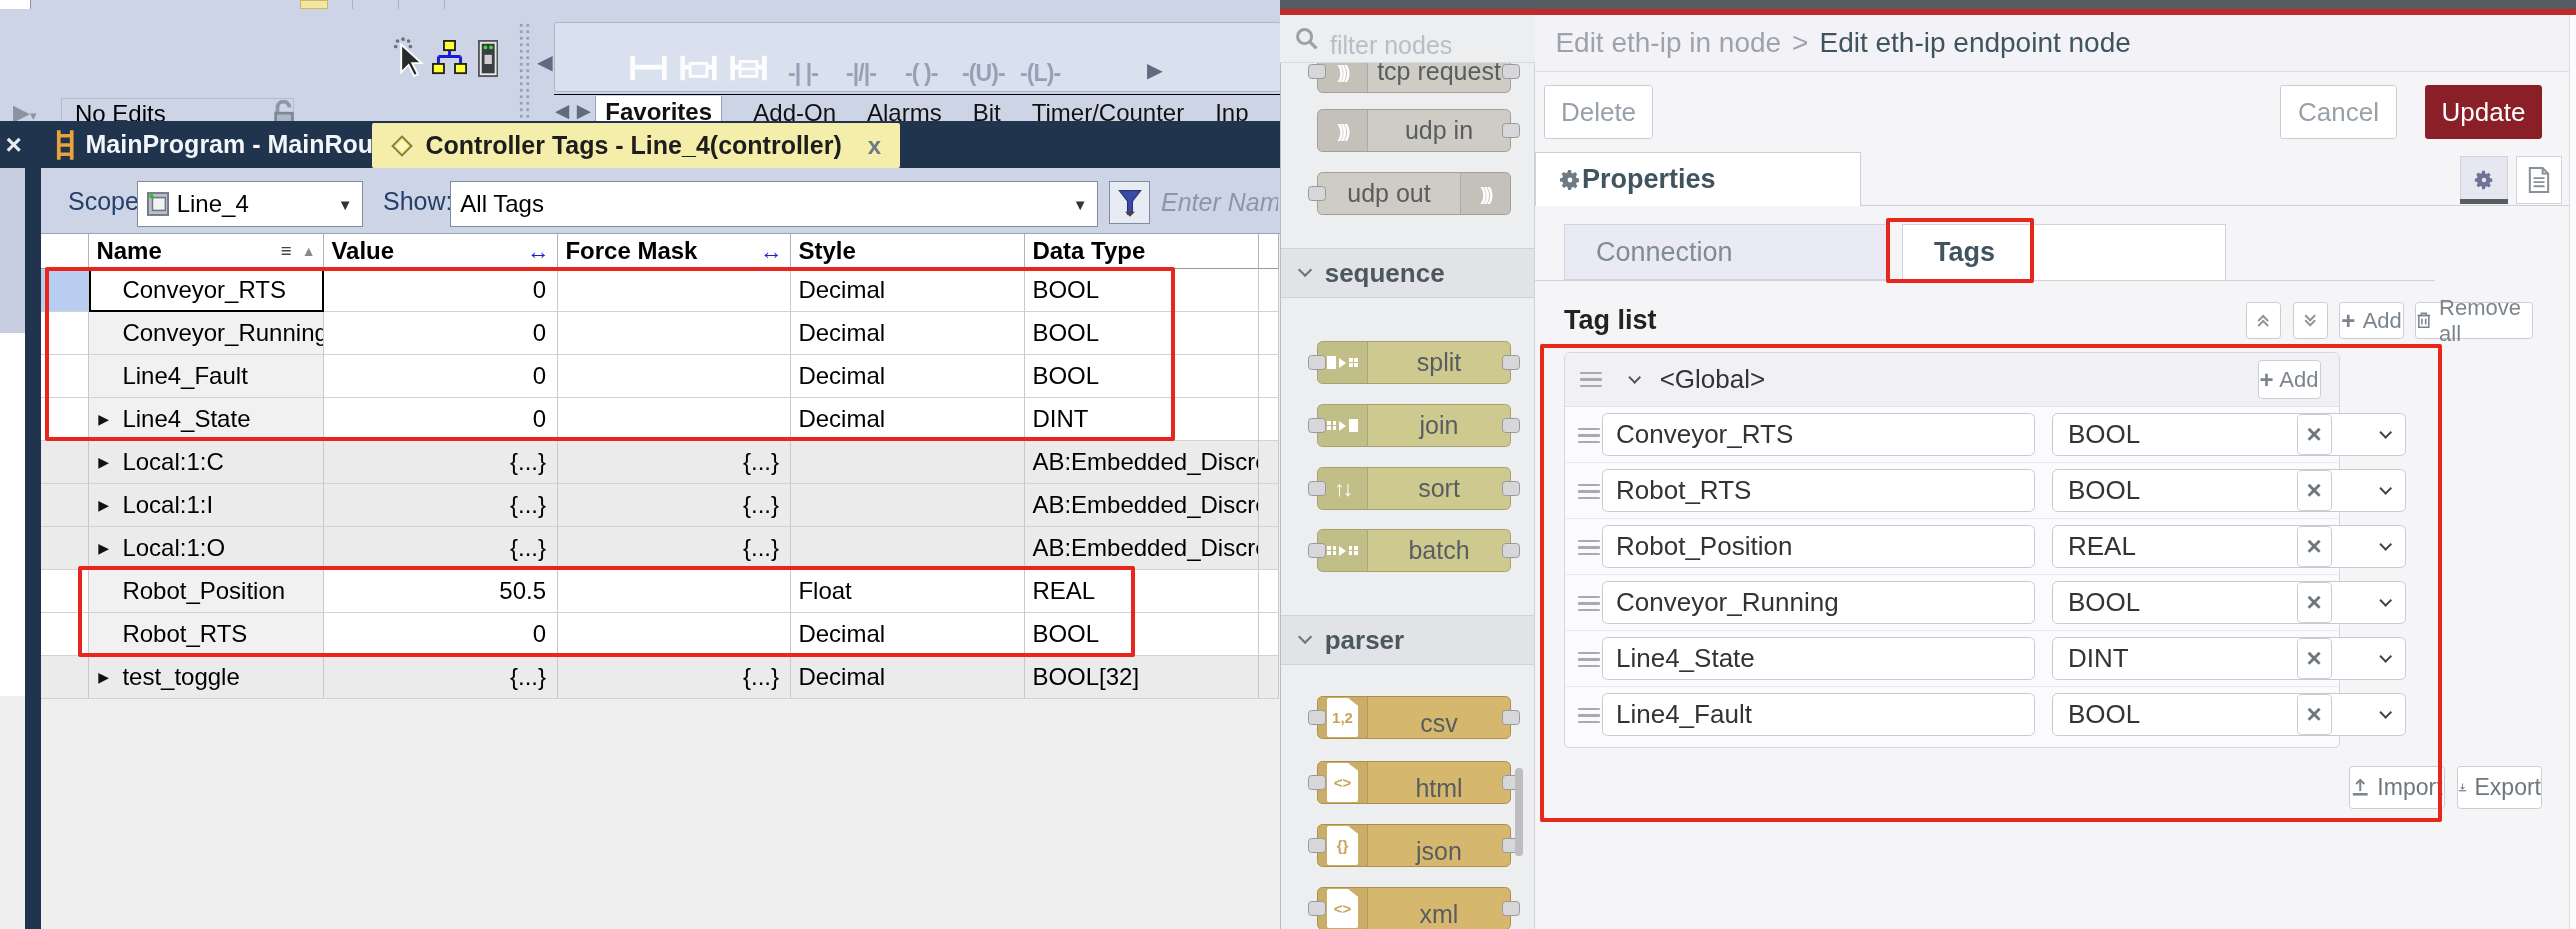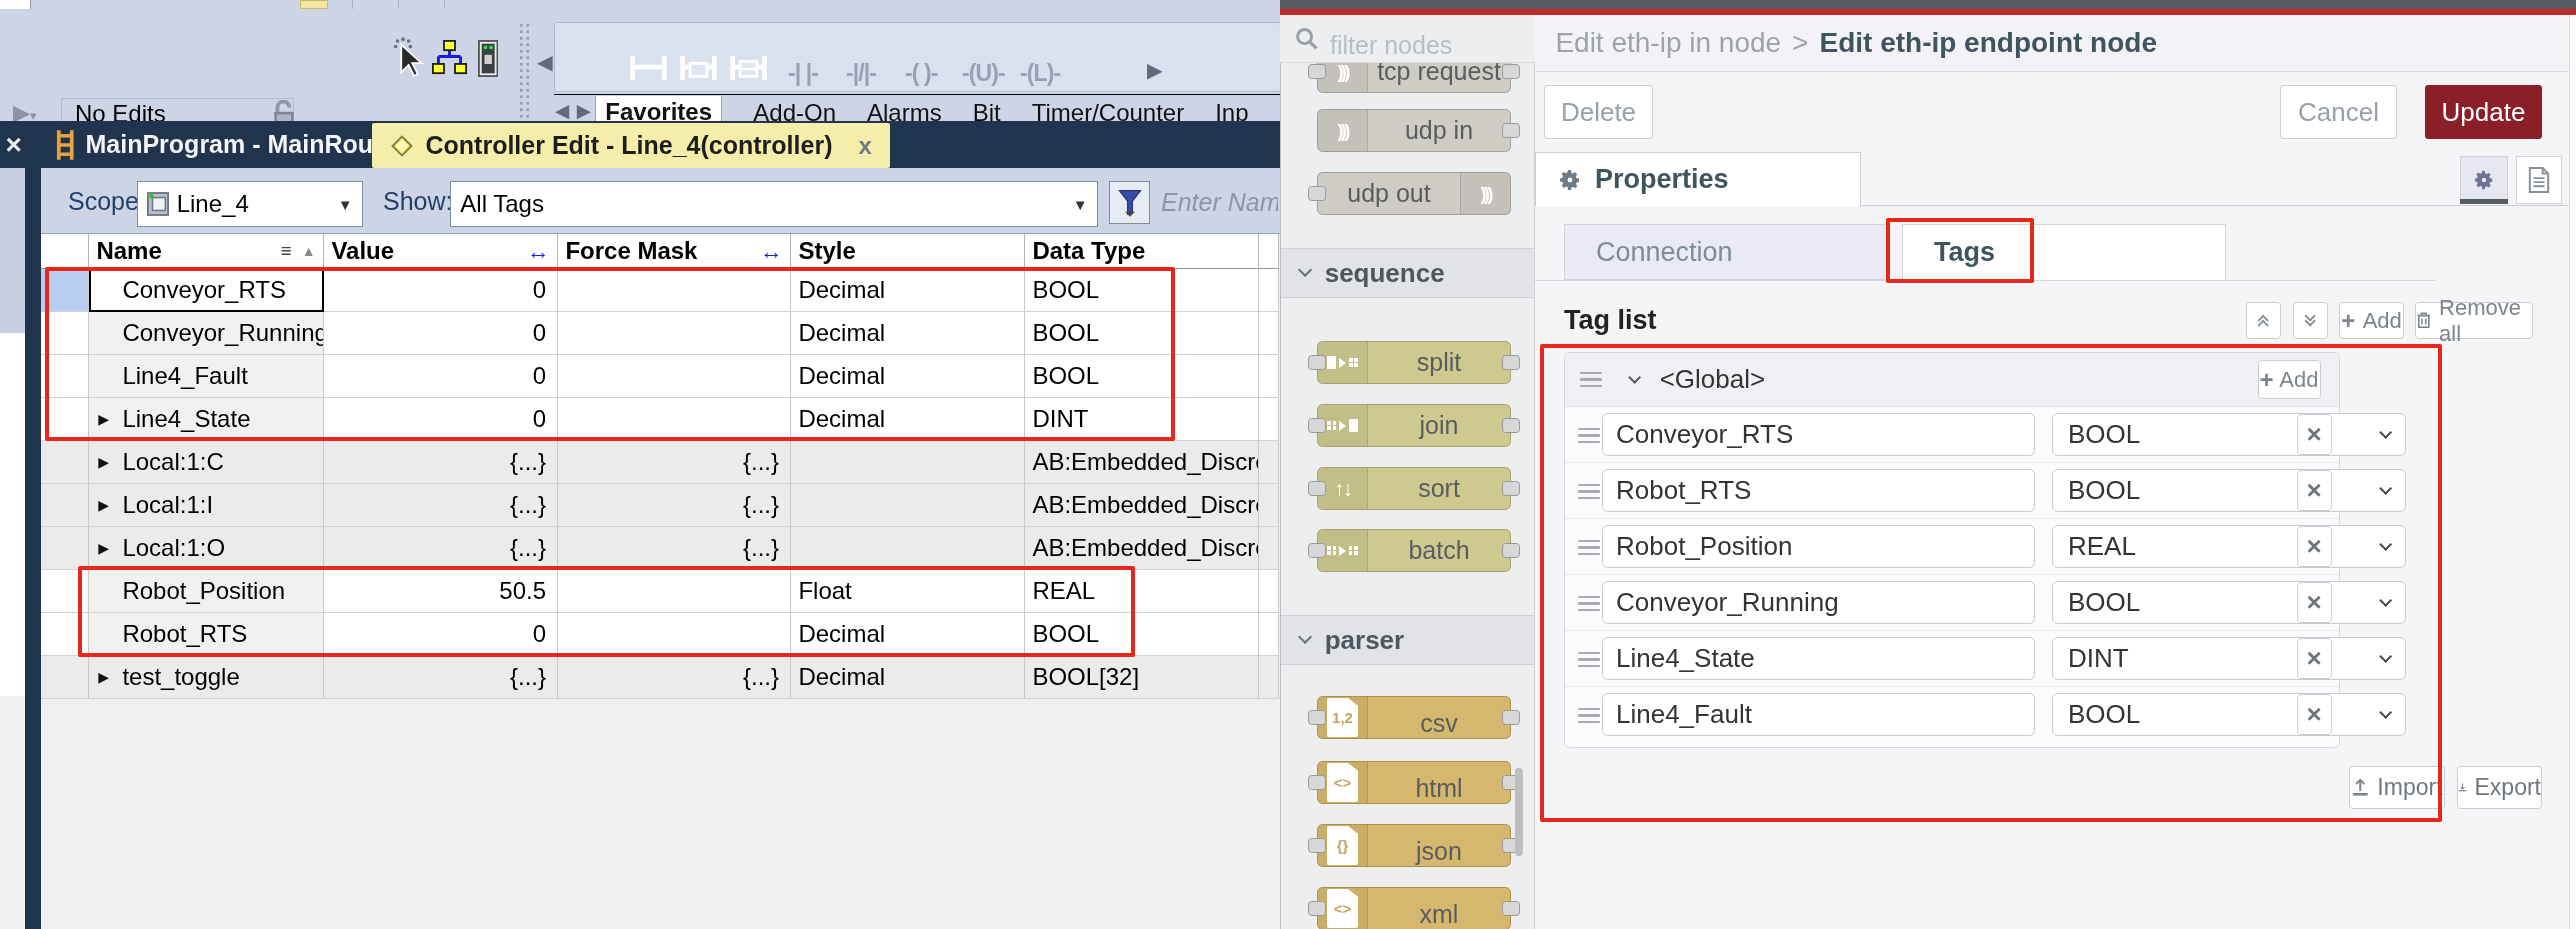--- a/index.html
+++ b/index.html
@@ -96,29 +96,29 @@
          clip-path:polygon(0 0,68% 0,100% 20%,100% 100%,0 100%);}
   .pscroll{left:1515px;top:768px;width:8.3px;height:88px;background:#bdbdc0;border-radius:3.7px;z-index:7;}
 
   
   #tray{left:1535px;top:0;width:1034px;height:929px;background:#f5f5f8;}
   .gb-dark{left:1280px;top:0;width:1296px;height:9.3px;background:#555b61;z-index:8;}
   .gb-red{left:1280px;top:9.3px;width:1296px;height:5.6px;background:#c12a2a;z-index:8;}
   .bread{left:1535px;top:15px;width:1034px;height:57px;background:#f3f3f7;border-bottom:0.9px solid #dcdce4;
          display:flex;align-items:center;gap:11px;padding-left:20.4px;font-size:28px;}
   .bc-grey{color:#9da3ab;}
-  .bc-bold{color:#3f545e;font-weight:700;}
+  .bc-bold{color:#3f545e;font-weight:400;}
   .btn{position:absolute;height:54px;border-radius:2.8px;font-size:26px;display:flex;align-items:center;justify-content:center;
        border:0.9px solid #ccccd4;background:#fff;color:#98a1a9;cursor:default;}
   #b-delete{left:1544px;top:85px;width:109px;}
   #b-cancel{left:2280px;top:85px;width:117px;}
   #b-update{left:2425px;top:85px;width:117px;background:#8b1f28;border-color:#8b1f28;color:#fff;}
   .props-underline{left:1535px;top:205px;width:1034px;height:0;border-bottom:0.9px solid #cfcfd7;z-index:1;}
   .props-tab{left:1535px;top:152px;width:326px;height:54px;background:#fff;border:0.9px solid #cfcfd7;border-bottom:none;
-             display:flex;align-items:center;gap:13px;padding-left:22px;font-weight:700;font-size:27px;color:#3f545e;z-index:3;}
+             display:flex;align-items:center;padding-left:22px;font-weight:700;font-size:27px;color:#3f545e;z-index:3;}
   .mini-gear{left:2460px;top:156px;width:48px;height:48px;background:#e7e7f2;border:0.9px solid #d2d2dc;
              display:flex;align-items:center;justify-content:center;z-index:3;}
   .mini-gear .indic{position:absolute;left:-0.9px;right:-0.9px;bottom:-0.9px;height:4.6px;background:#565d63;}
   .mini-doc{left:2516px;top:156px;width:46px;height:48px;background:#fff;border:0.9px solid #d2d2dc;
             display:flex;align-items:center;justify-content:center;z-index:3;}
   .subtab-line{left:1535px;top:280px;width:900px;height:0;border-bottom:0.9px solid #d3d3db;z-index:1;}
   .tab-conn{left:1564px;top:224px;width:326px;height:56px;background:#e9eaf3;border:0.9px solid #d3d3db;
             display:flex;align-items:center;padding-left:31px;font-size:27px;color:#7f8b95;}
   .tab-tags{left:1902px;top:224px;width:324px;height:56px;background:#fff;border:0.9px solid #d3d3db;border-bottom:none;
             display:flex;align-items:center;padding-left:31px;font-size:27px;font-weight:700;color:#3f545e;z-index:2;}
@@ -254,21 +254,21 @@
       <svg width="18.5" height="30" viewBox="0 0 10 16">
         <path d="M1.5 0v16 M8.5 0v16 M1.5 3h7 M1.5 8h7 M1.5 13h7" stroke="#e8a33d" stroke-width="2" fill="none"></path>
       </svg>
       <span>MainProgram - MainRoutine</span>
     </div>
     <div class="etab2 abs">
       <svg width="22" height="22" viewBox="0 0 12 12">
         <polygon points="6,0.8 11.2,6 6,11.2 0.8,6" fill="#f6e34a" stroke="#7b7b52" stroke-width="1"></polygon>
         <polygon points="6,2.4 9.6,6 6,9.6 2.4,6" fill="#fcf6bd"></polygon>
       </svg>
-      <span>Controller Edit - Line_4(controller)</span>
+      <span>Controller Tags - Line_4(controller)</span>
       <span class="tclose">x</span>
     </div>
 
     <div class="scopebar abs">
       <span class="sclabel" style="left:68px;">Scope:</span>
       <div class="combo" style="left:137px;width:226px;">
         <svg width="22" height="26" viewBox="0 0 12 14" style="margin-right:7.4px;">
           <rect x="0.5" y="1" width="11" height="12" fill="#b9bec7" stroke="#6e7686"></rect>
           <rect x="3" y="3.5" width="7" height="7" fill="#f2f2f2" stroke="#6e7686" stroke-width="0.8"></rect>
           <circle cx="2.4" cy="2.8" r="1.2" fill="#27c427"></circle>

